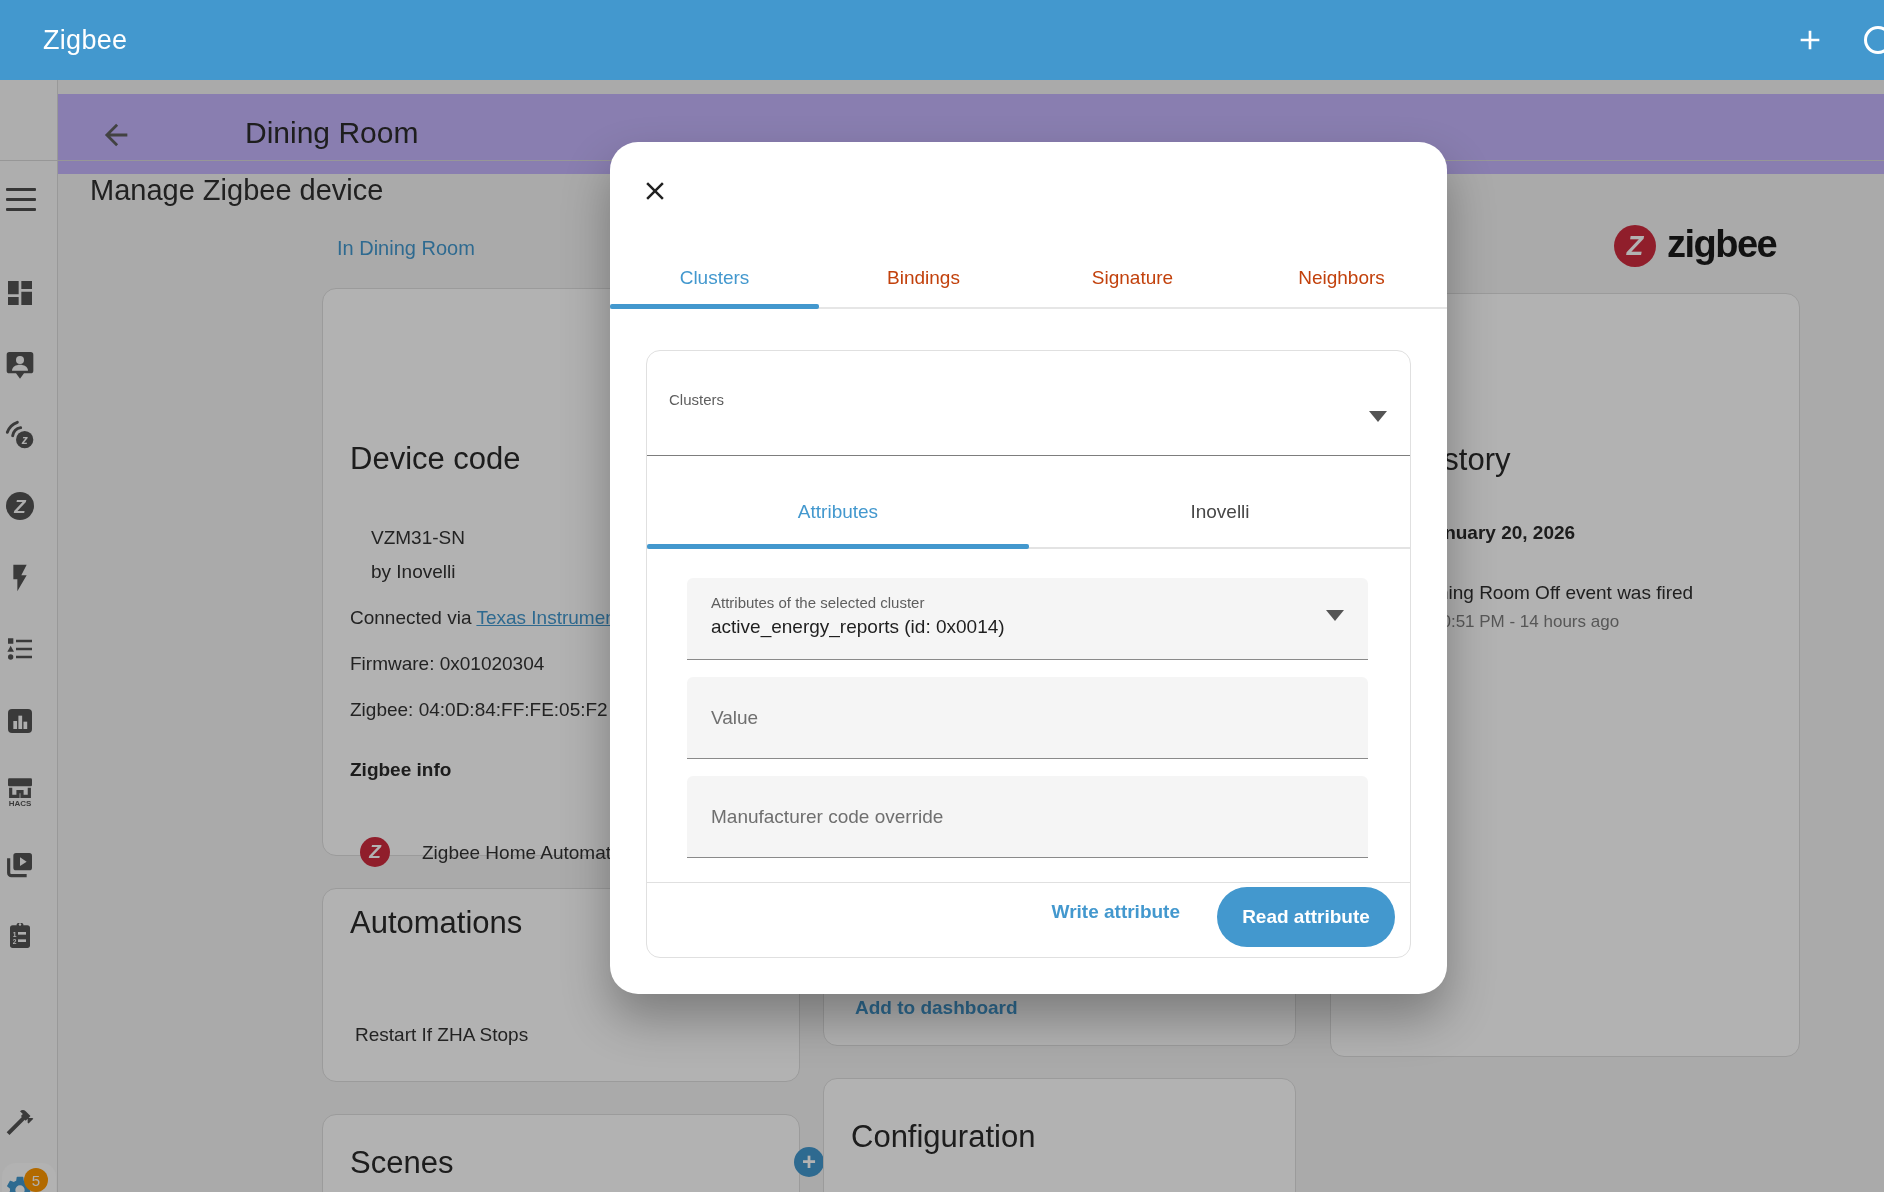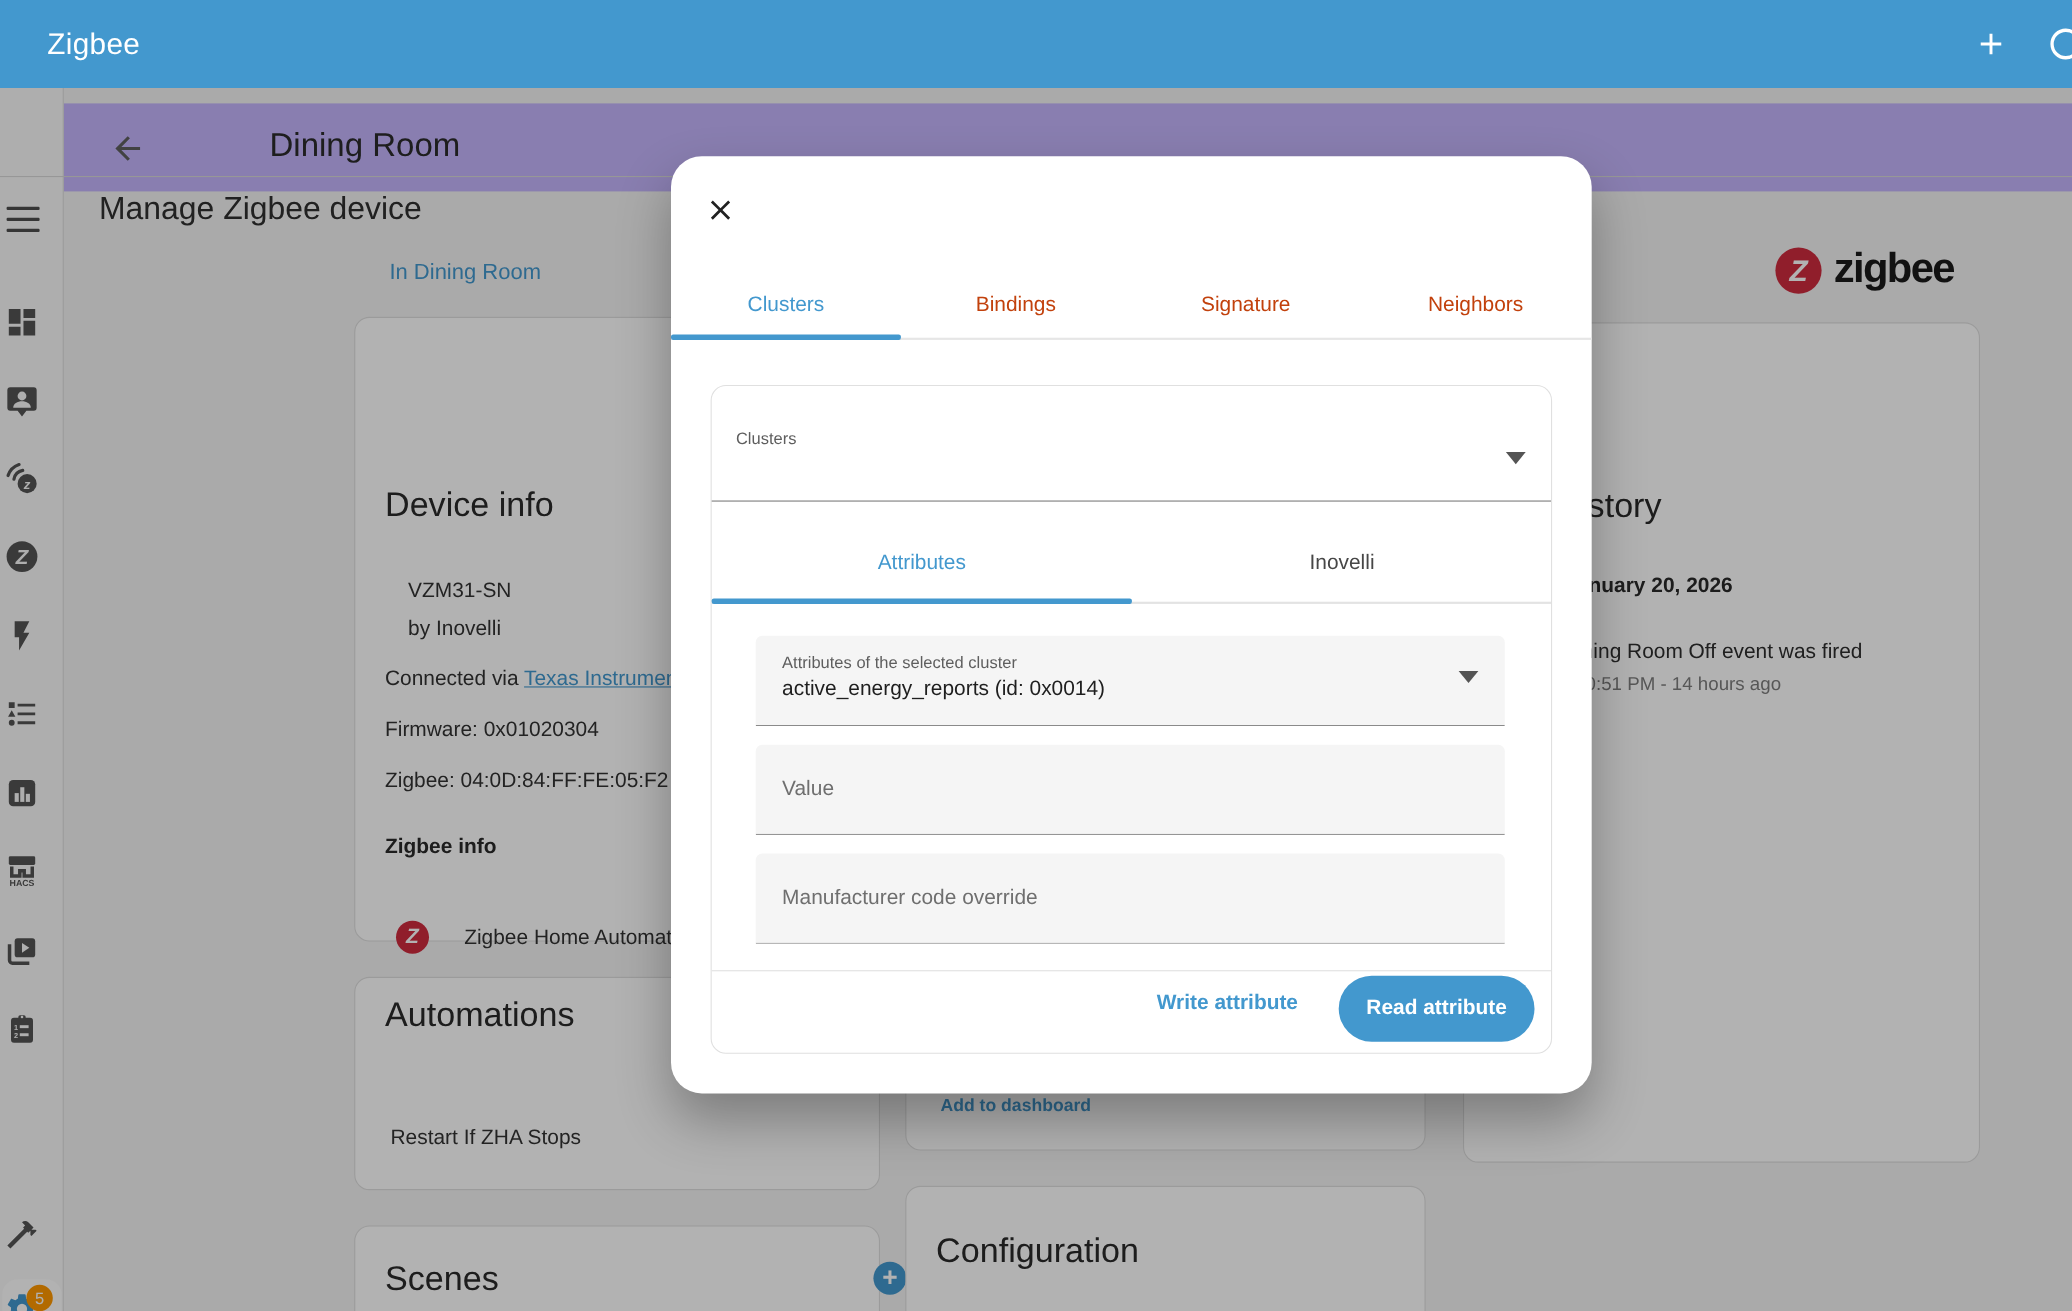--- a/index.html
+++ b/index.html
@@ -71,24 +71,24 @@
   .evrow{font-size:19px;color:#2e2e2e;}
   svg{display:block;}
 </style>
 </head>
 <body>
 
 <div id="screen">
 
   <div id="content">
 
-    <div class="abs link" style="left:280px;top:76px;font-size:20px;margin-left:17px;">In Dining Room</div>
+    <div class="abs link" style="left:280px;top:76px;font-size:20px;">In Dining Room</div>
 
     <div class="card" style="left:265px;top:127px;width:478px;height:568px;">
-      <div class="abs card-heading" style="left:27px;top:152px;">Device info</div>
+      <div class="abs card-heading" style="left:27px;top:152px;">Device code</div>
       <div class="abs body-txt sec" style="left:27px;top:238px;">VZM31-SN</div>
       <div class="abs body-txt sec" style="left:27px;top:272px;">by Inovelli</div>
       <div class="abs body-txt" style="left:27px;top:318px;width:430px;white-space:nowrap;overflow:hidden;"><span>Connected via </span><span class="link" style="text-decoration:underline;">Texas Instruments</span></div>
       <div class="abs body-txt" style="left:27px;top:364px;">Firmware: 0x01020304</div>
       <div class="abs body-txt" style="left:27px;top:410px;width:430px;white-space:nowrap;overflow:hidden;">Zigbee: 04:0D:84:FF:FE:05:F2</div>
       <div class="abs body-txt" style="left:27px;top:470px;font-weight:700;color:#2a2a2a;">Zigbee info</div>
       <div class="abs" style="left:37px;top:548px;width:30px;height:30px;border-radius:50%;background:#cf2b3e;color:#fff;display:flex;align-items:center;justify-content:center;font-weight:700;font-style:italic;font-size:19px;">Z</div>
       <div class="abs body-txt" style="left:99px;top:553px;width:380px;white-space:nowrap;overflow:hidden;">Zigbee Home Automation</div>
       <div class="abs" style="left:30px;top:642px;width:26px;height:26px;color:#4398ce;">
         <svg viewBox="0 0 24 24" width="26" height="26">
@@ -107,21 +107,21 @@
           </svg>
       </div>
     </div>
 
     <div class="card" style="left:265px;top:953px;width:478px;height:200px;">
       <div class="abs card-heading" style="left:27px;top:30px;">Scenes</div>
       <div class="abs" style="left:471px;top:32px;width:30px;height:30px;border-radius:50%;background:#4398ce;color:#fff;display:flex;align-items:center;justify-content:center;font-size:24px;font-weight:700;line-height:1;">+</div>
     </div>
 
     <div class="card" style="left:766px;top:539px;width:473px;height:346px;">
-      <div class="abs link" style="left:31px;top:296px;font-size:16px;font-weight:600;">Add to dashboard</div>
+      <div class="abs link" style="left:31px;top:296px;font-size:19px;font-weight:600;">Add to dashboard</div>
     </div>
 
     <div class="card" style="left:766px;top:917px;width:473px;height:236px;">
       <div class="abs card-heading" style="left:27px;top:40px;">Configuration</div>
 
     </div>
 
     <div class="abs" style="left:1557px;top:64px;width:42px;height:42px;border-radius:50%;background:#cf2b3e;color:#fff;display:flex;align-items:center;justify-content:center;font-weight:700;font-style:italic;font-size:27px;">Z</div>
     <div class="abs" style="left:1610px;top:62px;font-size:38px;font-weight:700;letter-spacing:-1.5px;color:#1a1a1a;">zigbee</div>
 

